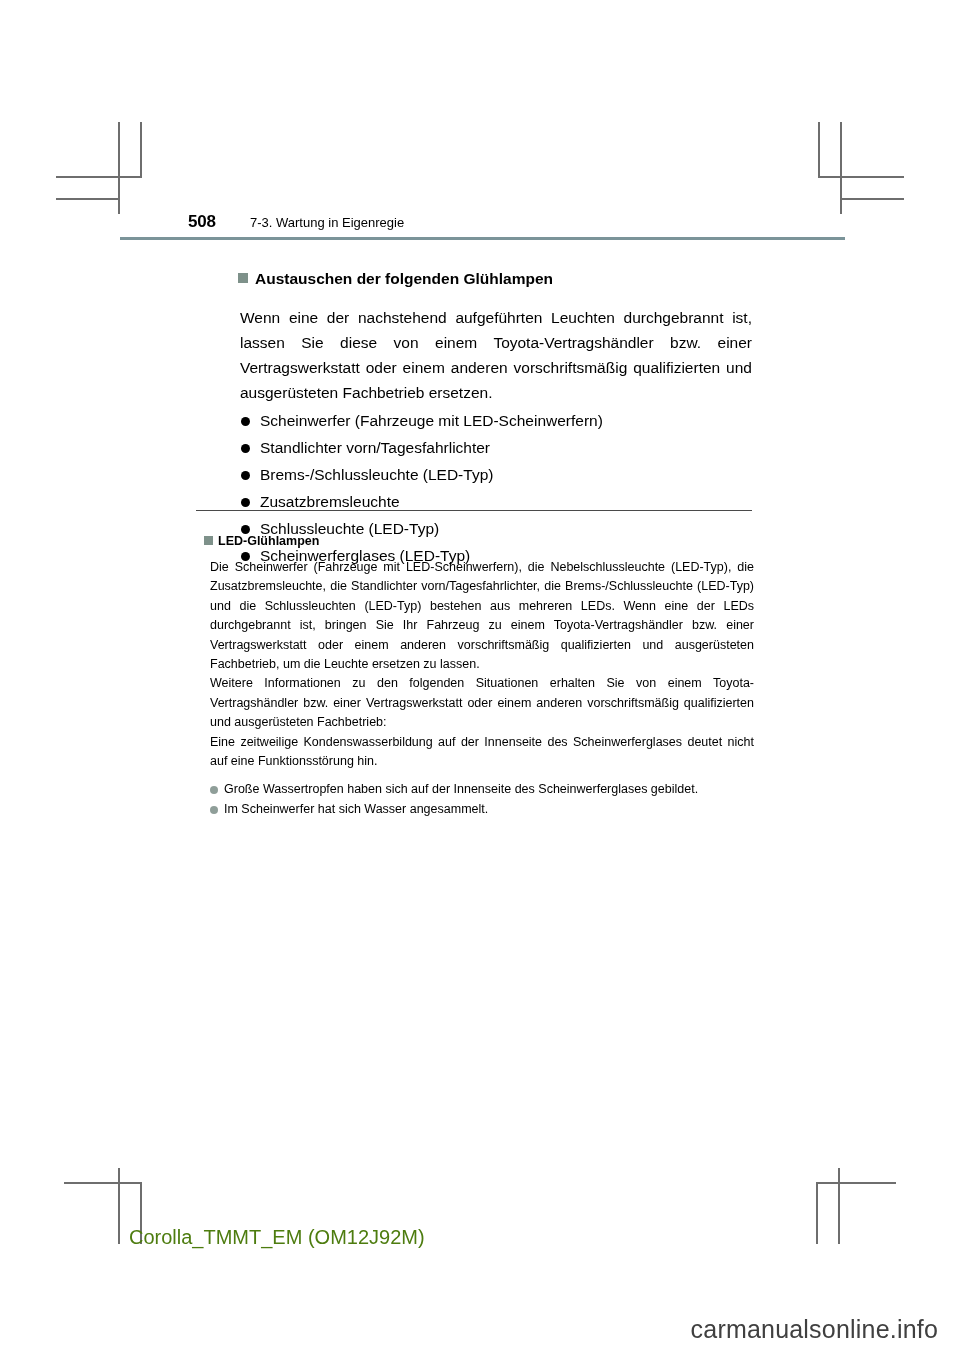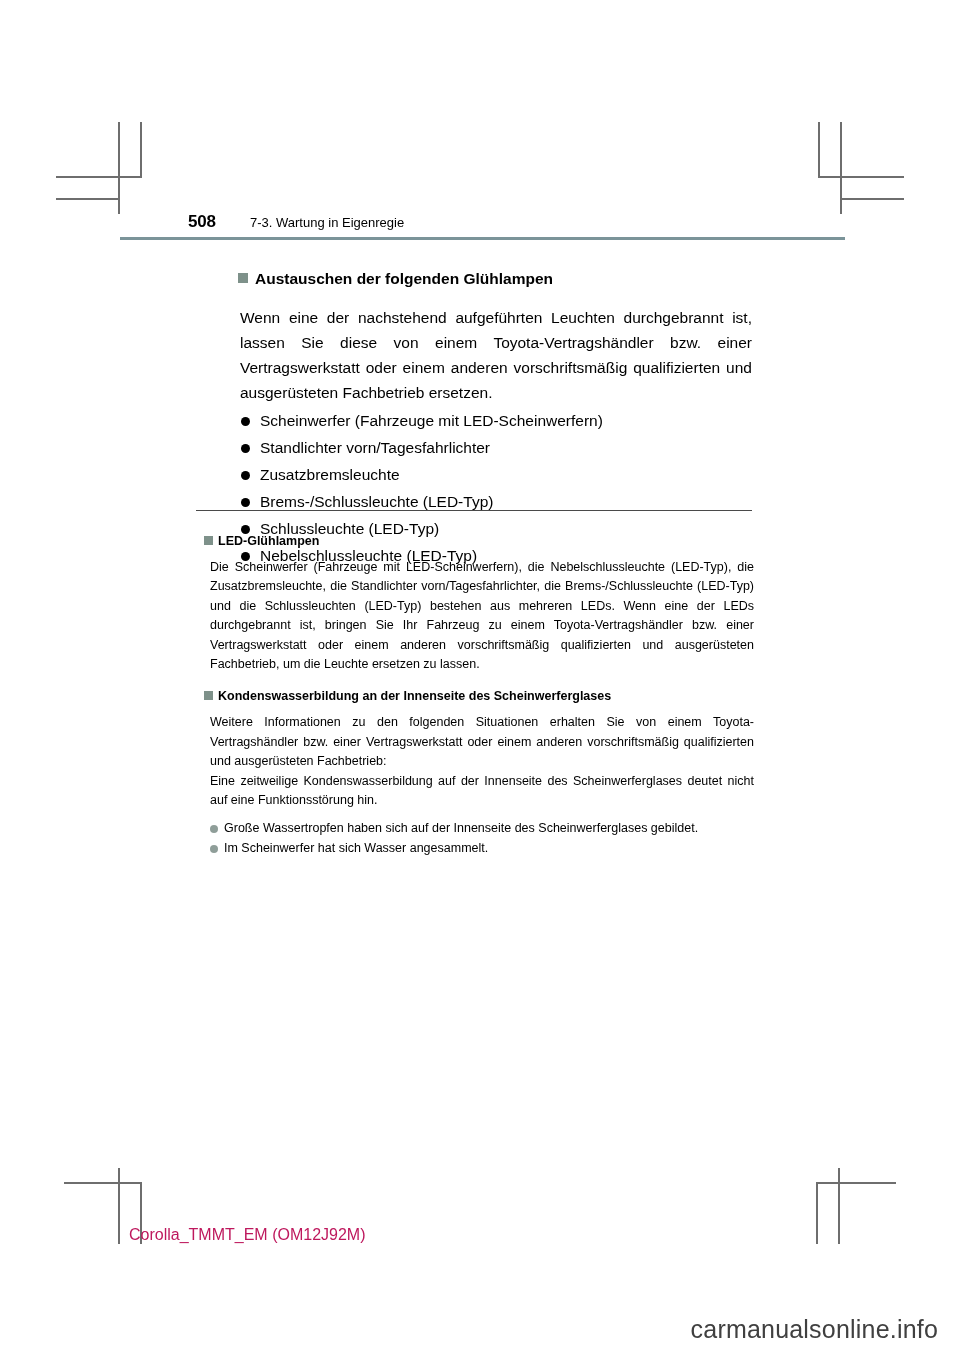--- a/index.html
+++ b/index.html
@@ -190,22 +190,22 @@
     height: 8px;
     border-radius: 50%;
     background: #8f9e99;
   }
 
   
   .footer-code {
     position: absolute;
     left: 129px;
     top: 1226px;
-    font-size: 16px;
-    color: #be185d;
+    font-size: 20px;
+    color: #4d7c0f;
   }
   .watermark {
     position: absolute;
     right: 22px;
     bottom: 14px;
     font-size: 25px;
     color: #404040;
     letter-spacing: 0.2px;
   }
 </style>
@@ -251,41 +251,37 @@
     <div class="sec-head">
       <span class="sq"></span>
       <span class="sec-head-text">Austauschen der folgenden Glühlampen</span>
     </div>
 
     <p class="para">Wenn eine der nachstehend aufgeführten Leuchten durchgebrannt ist, lassen Sie diese von einem Toyota-Vertragshändler bzw. einer Vertragswerkstatt oder einem anderen vorschriftsmäßig qualifizierten und ausgerüsteten Fachbetrieb ersetzen.</p>
 
     <ul class="blist">
       <li>Scheinwerfer (Fahrzeuge mit LED-Scheinwerfern)</li>
       <li>Standlichter vorn/Tagesfahrlichter</li>
+      <li>Brems-/Schlussleuchte (LED-Typ)</li>
       <li>Zusatzbremsleuchte</li>
-      <li>Brems-/Schlussleuchte (LED-Typ)</li>
       <li>Schlussleuchte (LED-Typ)</li>
-      <li>Nebelschlussleuchte (LED-Typ)</li>
+      <li>Scheinwerferglases (LED-Typ)</li>
     </ul>
   </div>
 
   <div class="divider"></div>
 
   <div class="notes">
 
     <div class="note-head">
       <span class="sq-sm"></span>
       <span class="note-head-text">LED-Glühlampen</span>
     </div>
     <p class="note-para">Die Scheinwerfer (Fahrzeuge mit LED-Scheinwerfern), die Nebelschlussleuchte (LED-Typ), die Zusatzbremsleuchte, die Standlichter vorn/Tagesfahrlichter, die Brems-/Schlussleuchte (LED-Typ) und die Schlussleuchten (LED-Typ) bestehen aus mehreren LEDs. Wenn eine der LEDs durchgebrannt ist, bringen Sie Ihr Fahrzeug zu einem Toyota-Vertragshändler bzw. einer Vertragswerkstatt oder einem anderen vorschriftsmäßig qualifizierten und ausgerüsteten Fachbetrieb, um die Leuchte ersetzen zu lassen.</p>
 
-    <div class="note-head note-gap">
-      <span class="sq-sm"></span>
-      <span class="note-head-text">Kondenswasserbildung an der Innenseite des Scheinwerferglases</span>
-    </div>
     <p class="note-para">Weitere Informationen zu den folgenden Situationen erhalten Sie von einem Toyota-Vertragshändler bzw. einer Vertragswerkstatt oder einem anderen vorschriftsmäßig qualifizierten und ausgerüsteten Fachbetrieb:</p>
     <p class="note-para">Eine zeitweilige Kondenswasserbildung auf der Innenseite des Scheinwerferglases deutet nicht auf eine Funktionsstörung hin.</p>
 
     <ul class="nlist">
       <li>Große Wassertropfen haben sich auf der Innenseite des Scheinwerferglases gebildet.</li>
       <li>Im Scheinwerfer hat sich Wasser angesammelt.</li>
     </ul>
   </div>
 
   <div class="footer-code">Corolla_TMMT_EM (OM12J92M)</div>

